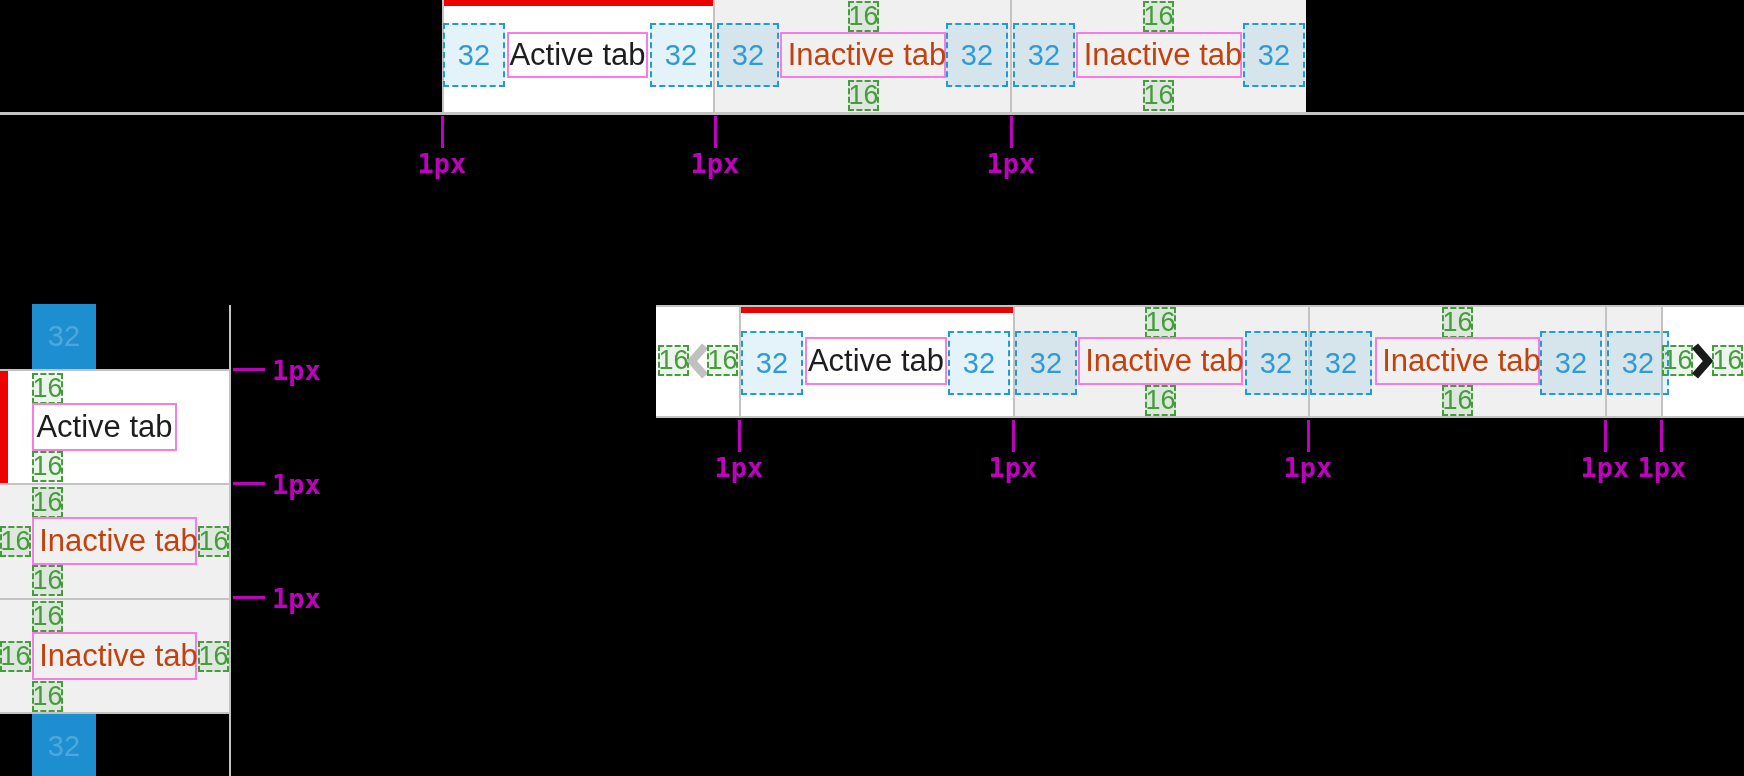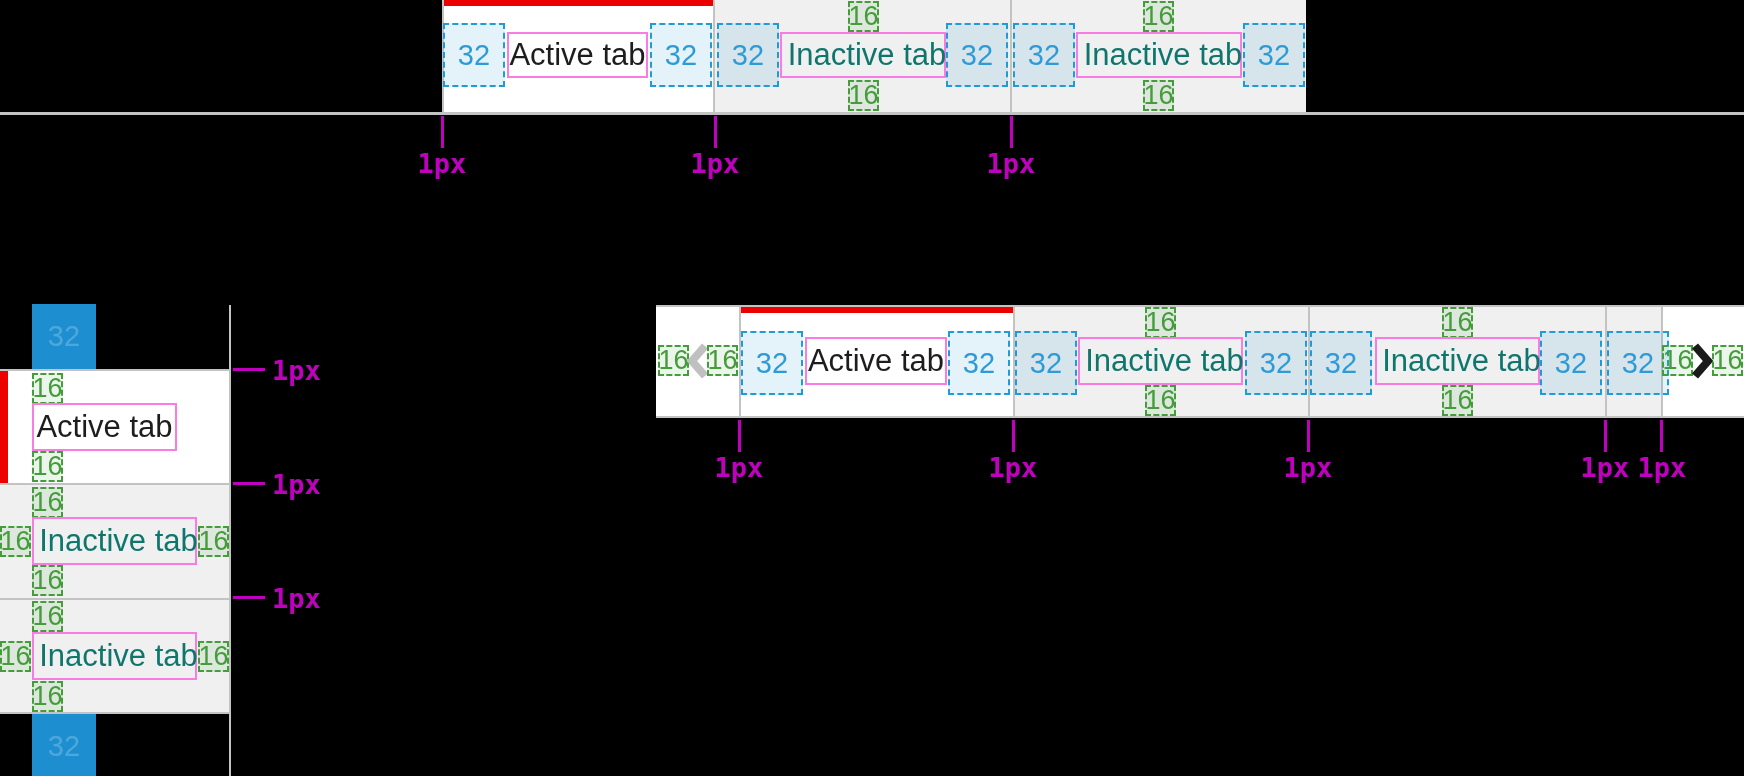--- a/index.html
+++ b/index.html
@@ -11,21 +11,21 @@
        font-size:29px;display:flex;align-items:center;justify-content:center;
        width:62px;height:64px;}
   
   .s16{border:2px dashed #449c3a;background:rgba(68,156,58,.10);color:#449c3a;
        font-size:27px;display:flex;align-items:center;justify-content:center;
        width:31px;height:31px;line-height:1;}
   
   .lbl{border:2px solid #f97ce4;display:flex;align-items:center;justify-content:center;
        font-size:31px;white-space:nowrap;}
   .lbl.active{color:#1d1d1d;}
-  .lbl.inactive{color:#0f766e;padding-left:8px;}
+  .lbl.inactive{color:#c2410c;padding-left:8px;}
   
   .vdiv{width:2px;background:#c3c3c3;}
   .hdiv{height:2px;background:#c3c3c3;}
   
   .tickv{width:3px;height:32px;background:#bf00bf;}
   .tickh{height:3px;width:32px;background:#bf00bf;}
   .pxlbl{color:#bf00bf;font:700 27px "DejaVu Sans Mono",monospace;width:64px;text-align:center;}
   .pxlbl.left{width:auto;text-align:left;}
   
   .surf-active{background:#ffffff;}

